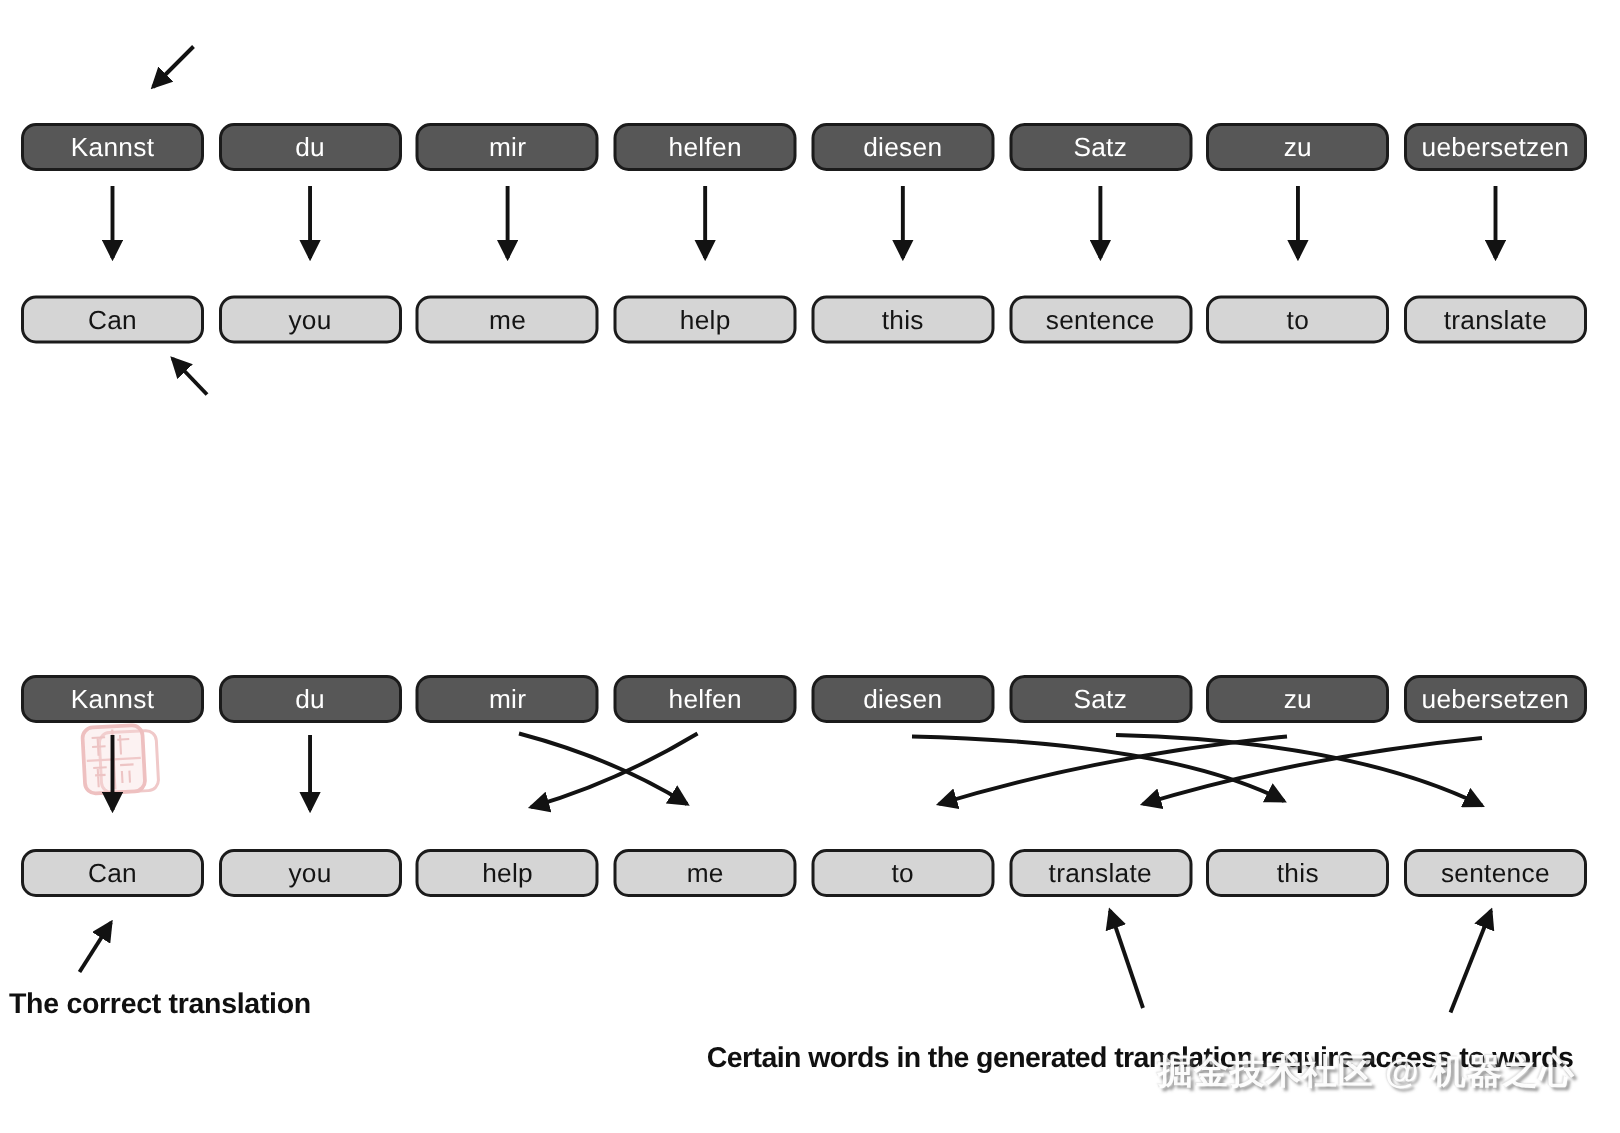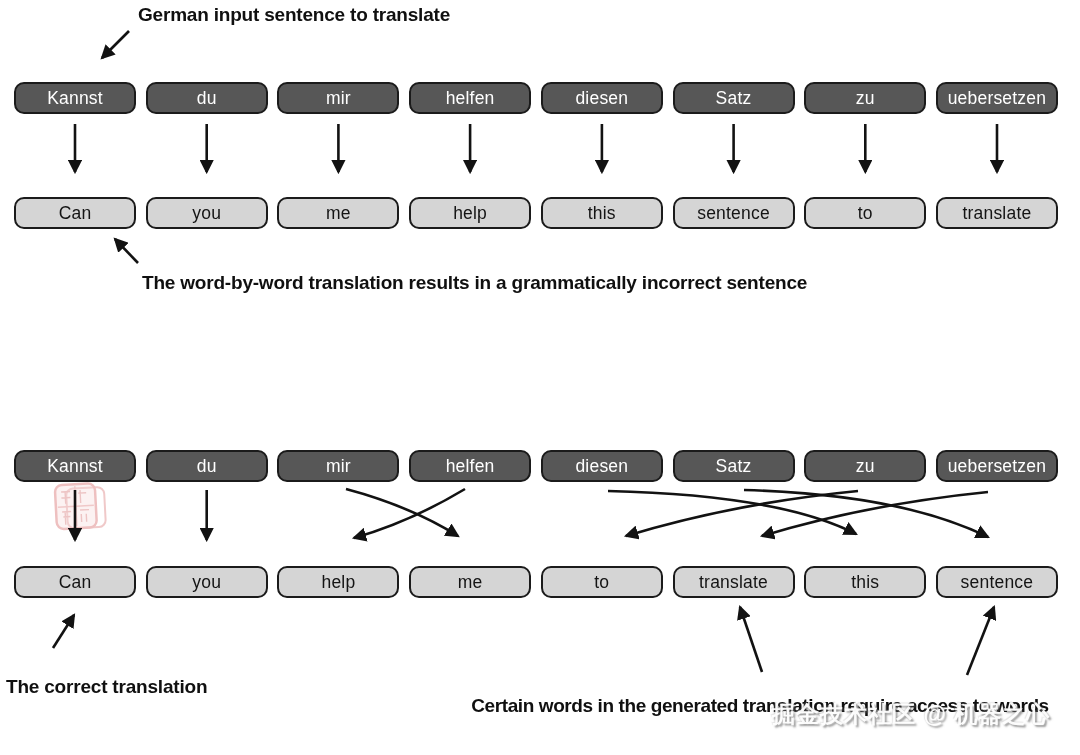--- a/index.html
+++ b/index.html
@@ -22,23 +22,21 @@
   .site-mark{position:absolute;left:772px;top:699px;z-index:5;
         font-weight:bold;font-size:23px;letter-spacing:1px;color:rgba(255,255,255,0.95);
         text-shadow:2px 2px 2px rgba(90,90,90,0.6), -1px -1px 1px rgba(150,150,150,0.25);
         white-space:nowrap;}
 </style>
 </head>
 <body>
 
 <div class="canvas">
 
-  <div class="note" style="left:138px;top:4px;">German input sentence to translate</div>
-  <div class="note" style="left:142px;top:272px;">The word-by-word translation results in a grammatically incorrect sentence</div>
-  <div class="note" style="left:6px;top:676px;">The correct translation</div>
+  <div class="note" style="left:6px;top:659px;">The correct translation</div>
   <div class="note-center">
     <div>Certain words in the generated translation require access to words</div>
   </div>
 
   <div class="word-row" style="top:82px;">
     <div class="word dark">Kannst</div>
     <div class="word dark">du</div>
     <div class="word dark">mir</div>
     <div class="word dark">helfen</div>
     <div class="word dark">diesen</div>

